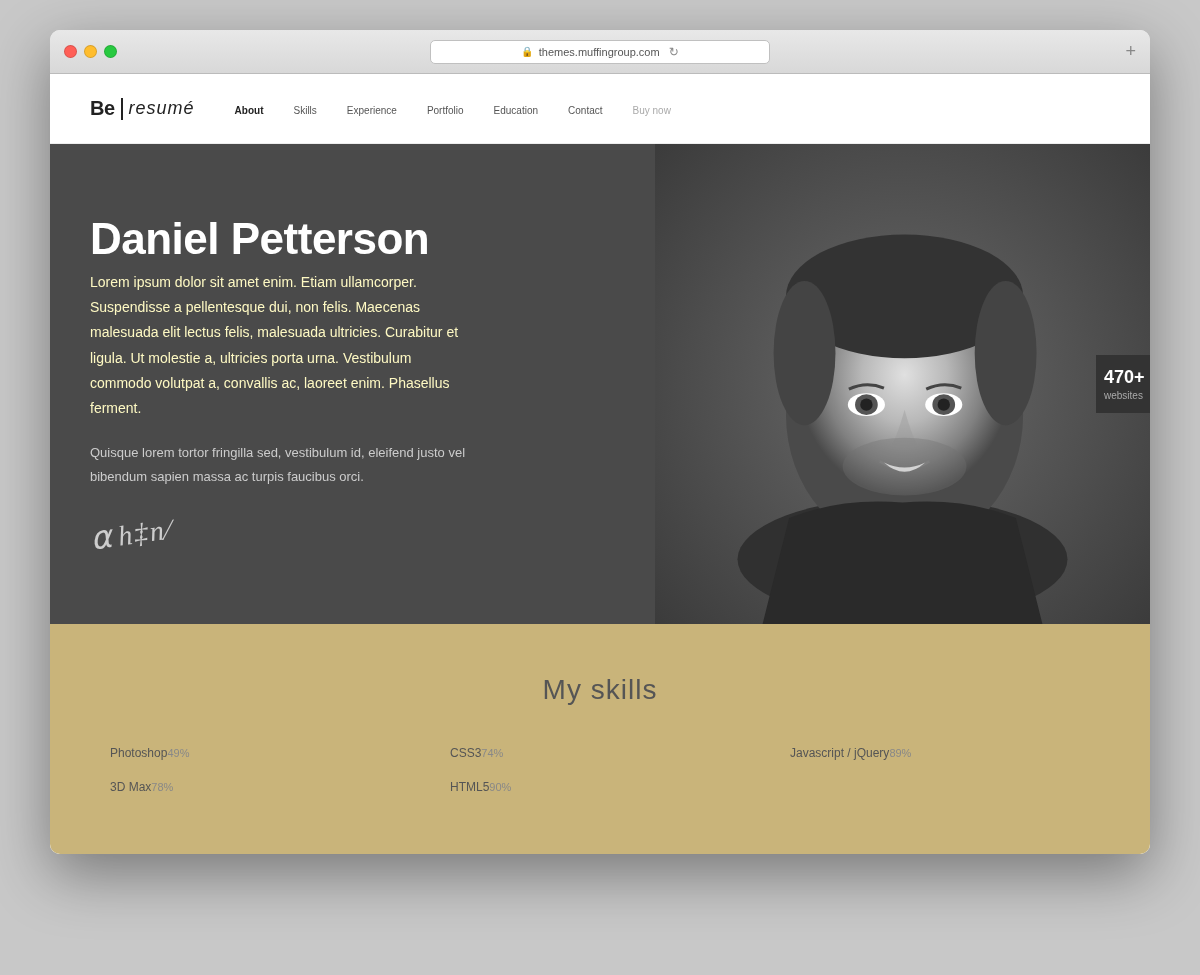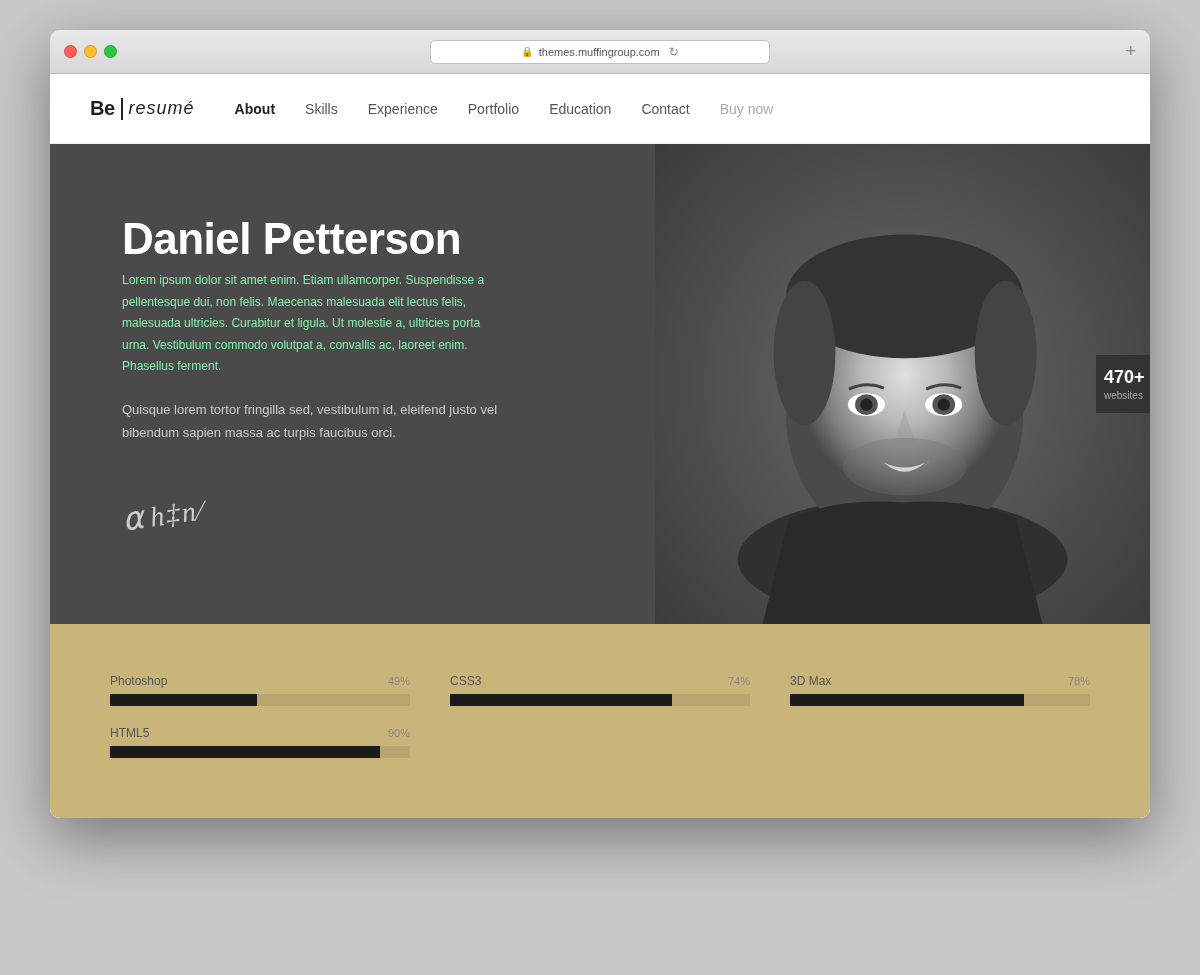--- a/index.html
+++ b/index.html
@@ -125,21 +125,21 @@
 
     .nav-links {
       display: flex;
       align-items: center;
       gap: 30px;
       list-style: none;
     }
 
     .nav-links a {
       text-decoration: none;
-      font-size: 14px;
+      font-size: 10px;
       color: #555;
       font-weight: 400;
     }
 
     .nav-links a.active {
       color: #222;
       font-weight: 600;
     }
 
     .nav-links .buy-now a {
@@ -151,21 +151,21 @@
       background: #4a4a4a;
       min-height: 480px;
       position: relative;
       display: flex;
       align-items: stretch;
       overflow: hidden;
     }
 
     .hero-content {
       flex: 0 0 55%;
-      padding: 70px 72px;
+      padding: 70px 40px;
       color: #fff;
       z-index: 2;
     }
 
     .hero-name {
       font-size: 44px;
       font-weight: 700;
       color: #fff;
       margin-bottom: 6px;
       letter-spacing: -0.5px;
@@ -173,32 +173,32 @@
 
     .hero-title {
       font-size: 17px;
       font-weight: 300;
       color: #ccc;
       margin-bottom: 30px;
       letter-spacing: 0.5px;
     }
 
     .hero-bio {
-      font-size: 12px;
+      font-size: 14px;
       line-height: 1.8;
-      color: #86efac;
+      color: #fef9c3;
       margin-bottom: 20px;
       max-width: 380px;
     }
 
     .hero-bio-2 {
       font-size: 13px;
       line-height: 1.8;
       color: #ccc;
-      margin-bottom: 40px;
+      margin-bottom: 16px;
       max-width: 380px;
     }
 
     .hero-signature {
       font-family: 'Brush Script MT', cursive;
       font-size: 36px;
       color: #fff;
       opacity: 0.85;
       transform: rotate(-5deg);
       display: inline-block;
@@ -256,21 +256,21 @@
     }
 
     .skills-grid {
       display: grid;
       grid-template-columns: 1fr 1fr 1fr;
       gap: 20px 40px;
     }
 
     .skill-item {
       display: flex;
-      flex-direction: column;
+      flex-direction: row;
       gap: 6px;
     }
 
     .skill-header {
       display: flex;
       justify-content: space-between;
       align-items: center;
     }
 
     .skill-name {
@@ -400,20 +400,21 @@
         </svg>
       </div>
 
       <div class="side-badge">
         <span class="side-badge-number">470+</span>
         <span class="side-badge-text">websites</span>
       </div>
     </section>
 
     <section class="skills-section">
+      <h2 class="skills-title">My skills</h2>
       <div class="skills-grid" id="skills-grid">
       <div class="skill-item">
       <div class="skill-header">
         <span class="skill-name">Photoshop</span>
         <span class="skill-percent">49%</span>
       </div>
       <div class="skill-bar-bg">
         <div class="skill-bar-fill" style="width: 49%"></div>
       </div>
     </div>
@@ -421,20 +422,29 @@
       <div class="skill-header">
         <span class="skill-name">CSS3</span>
         <span class="skill-percent">74%</span>
       </div>
       <div class="skill-bar-bg">
         <div class="skill-bar-fill" style="width: 74%"></div>
       </div>
     </div>
           <div class="skill-item">
       <div class="skill-header">
+        <span class="skill-name">Javascript / jQuery</span>
+        <span class="skill-percent">89%</span>
+      </div>
+      <div class="skill-bar-bg">
+        <div class="skill-bar-fill" style="width: 89%"></div>
+      </div>
+    </div>
+          <div class="skill-item">
+      <div class="skill-header">
         <span class="skill-name">3D Max</span>
         <span class="skill-percent">78%</span>
       </div>
       <div class="skill-bar-bg">
         <div class="skill-bar-fill" style="width: 78%"></div>
       </div>
     </div>
           <div class="skill-item">
       <div class="skill-header">
         <span class="skill-name">HTML5</span>

